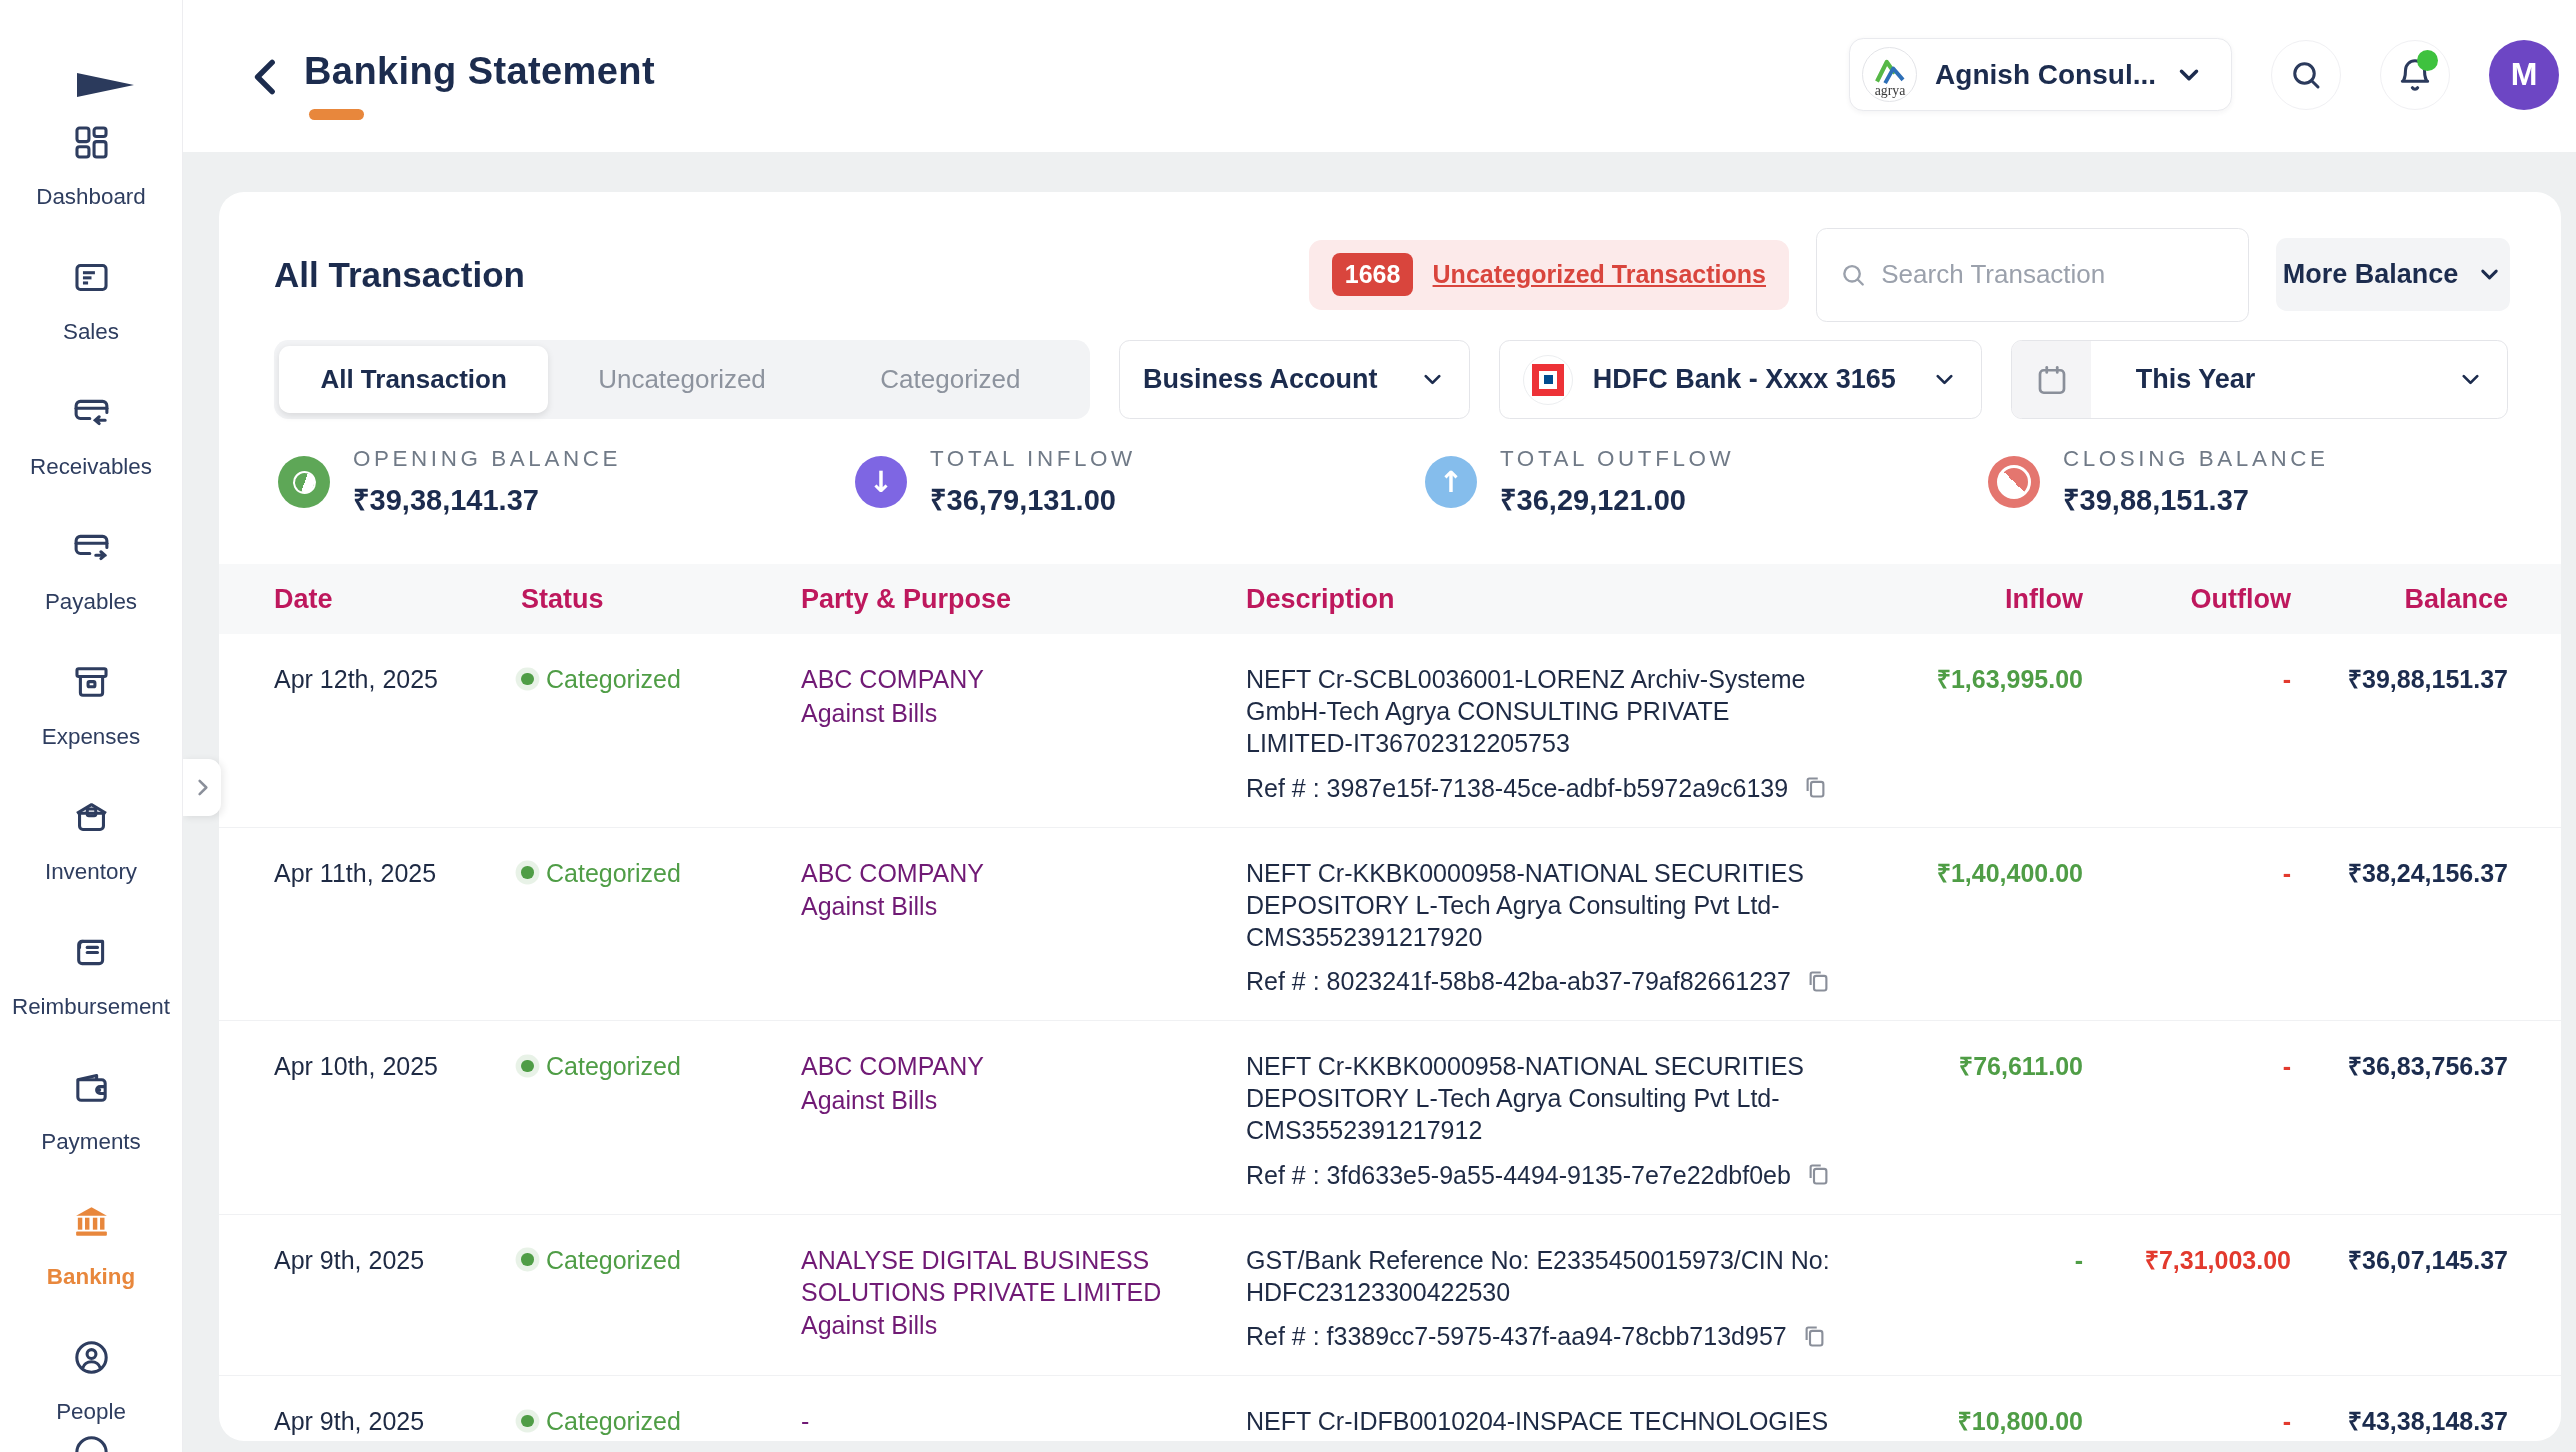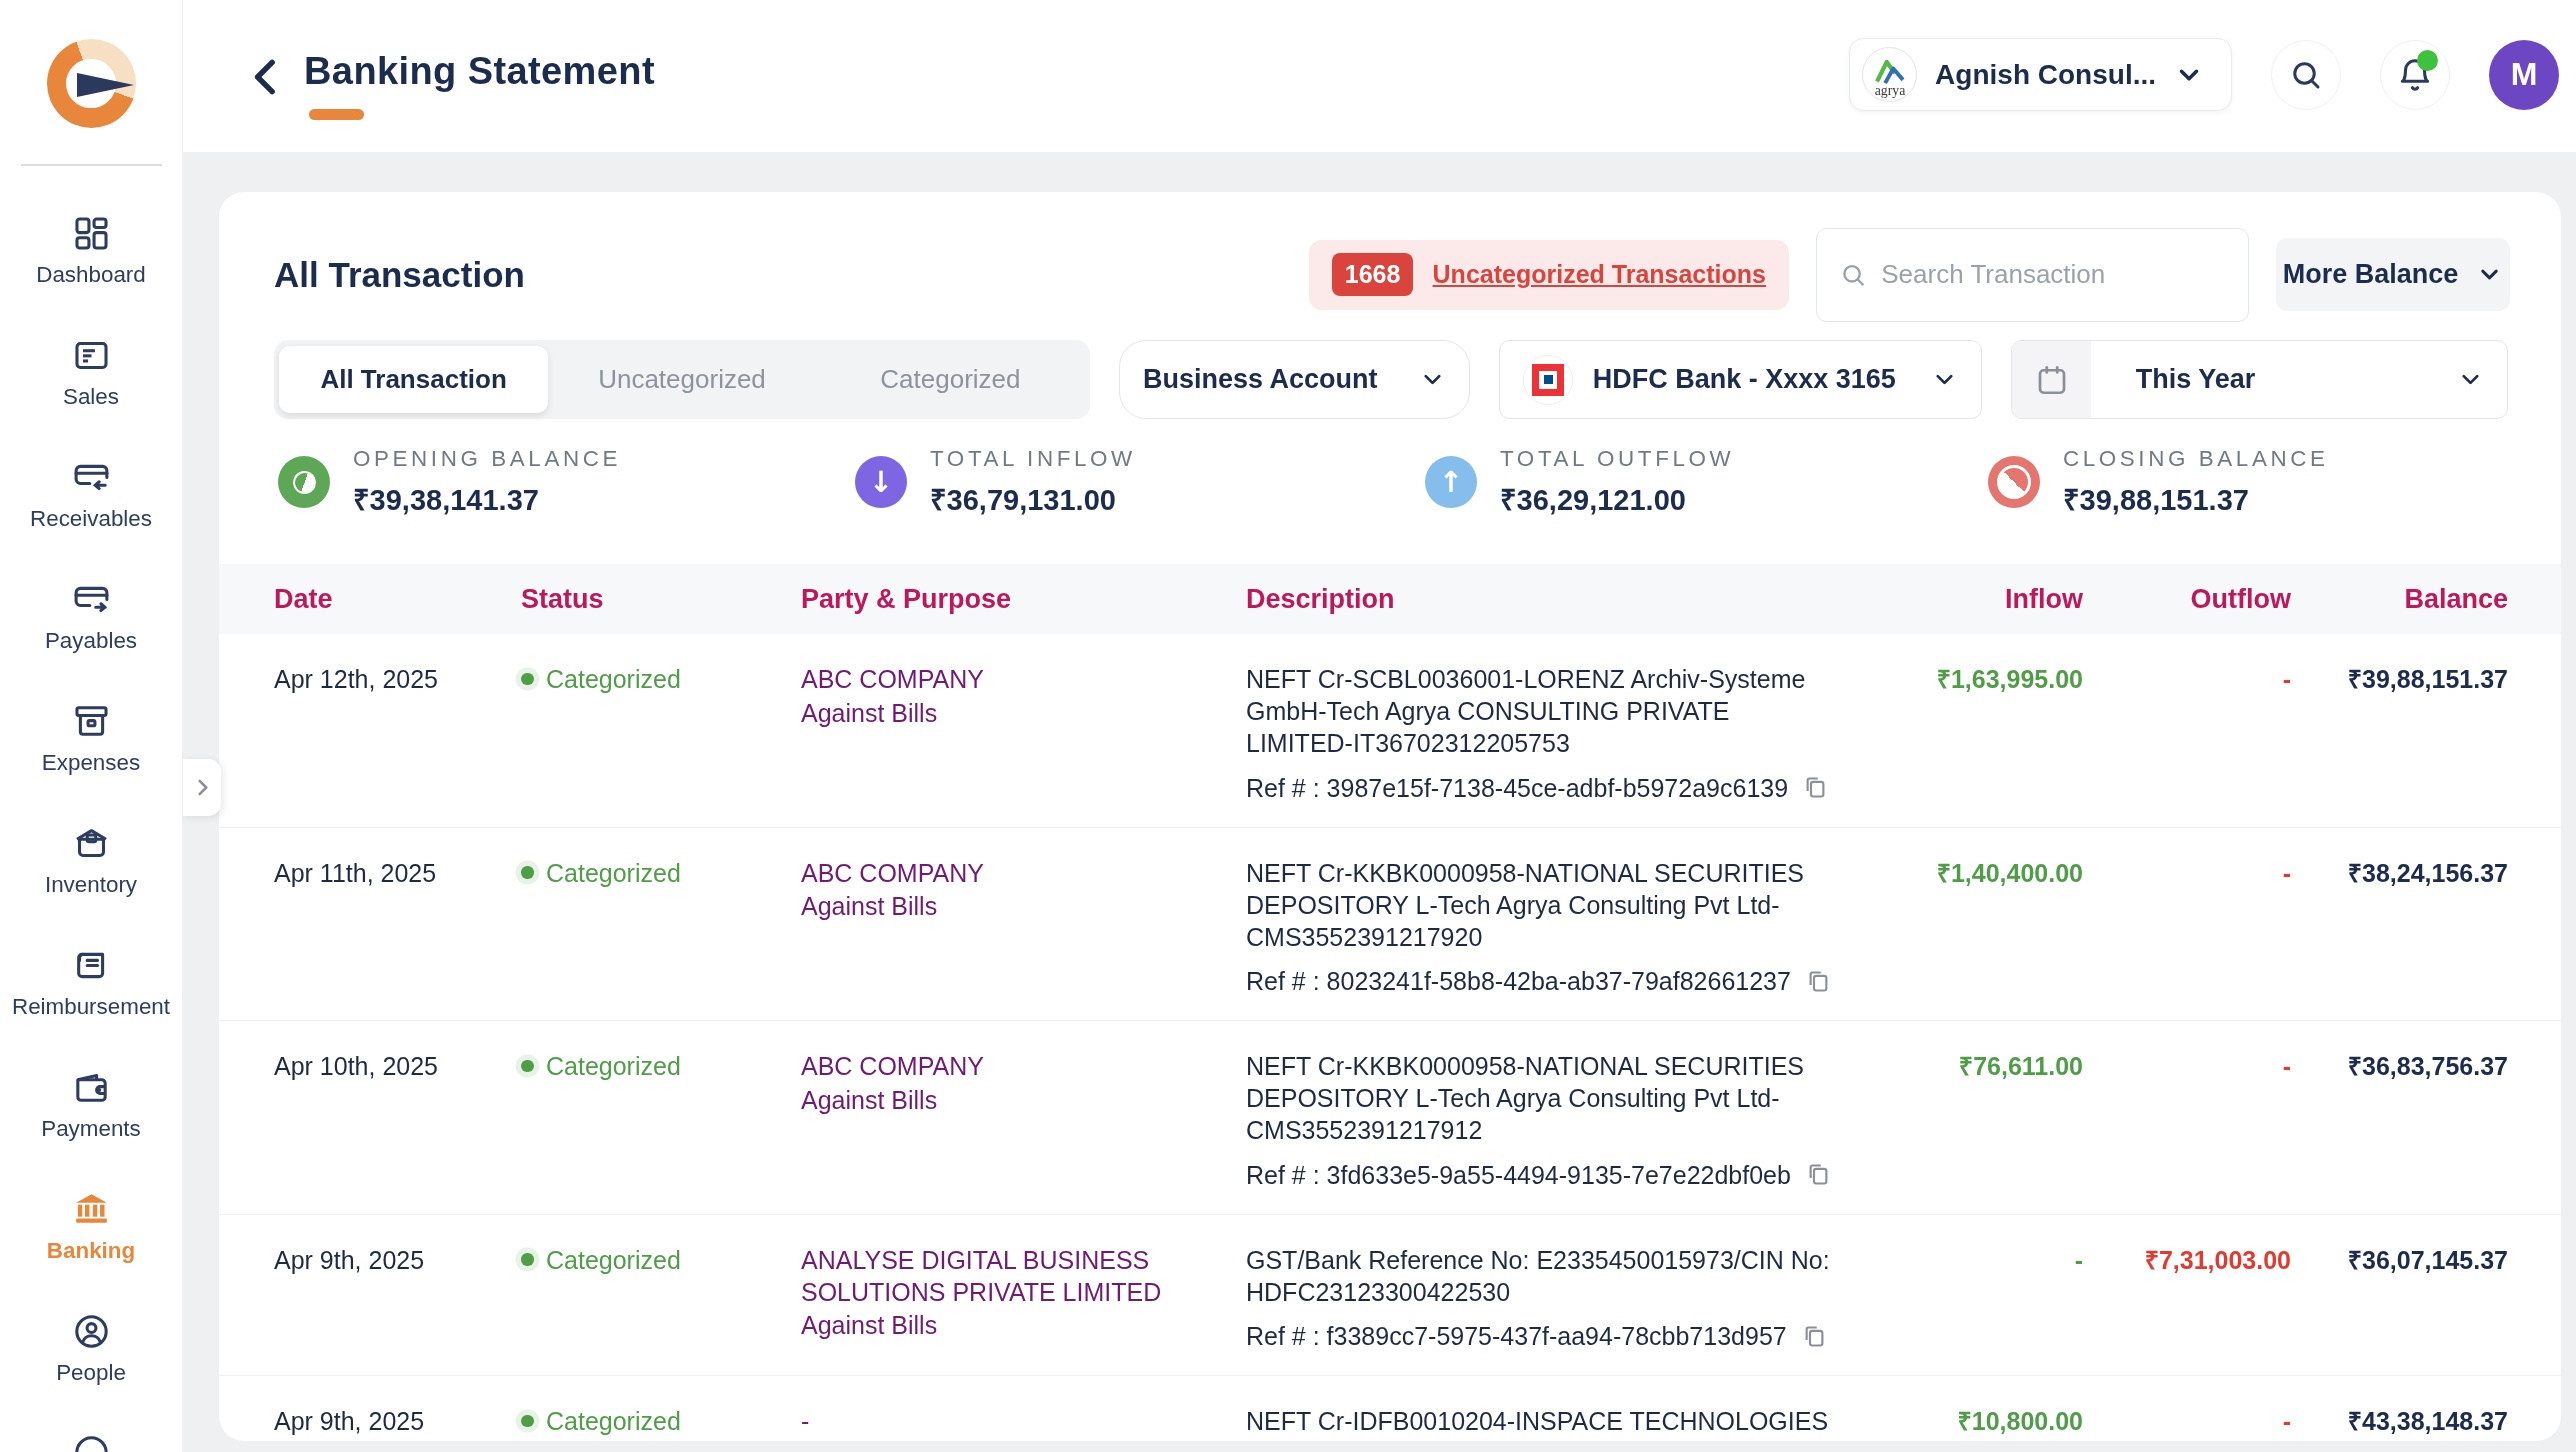--- a/index.html
+++ b/index.html
@@ -28,21 +28,21 @@
   .sidebar { position:absolute; left:0; top:0; width:183px; height:1453px; background:#fff; z-index:5;
     border-right:1.8px solid #ededf0; display:flex; flex-direction:column; align-items:center; }
   .logo-wrap { margin-top:39px; width:89px; height:89px; position:relative; }
   .logo-ring { position:absolute; inset:0; border-radius:50%;
     background:conic-gradient(from 110deg, #e8873c 0 230deg, #f7dfc4 230deg 360deg); }
   .logo-ring::after { content:""; position:absolute; inset:19.7px; border-radius:50%; background:#fff; }
   .logo-arrow { position:absolute; left:30px; top:34px; width:0; height:0; z-index:1;
     border-top:12.5px solid transparent; border-bottom:12.5px solid transparent; border-left:57px solid #2b3a5c; }
   .side-divider { width:141px; height:1.8px; background:#dcdde0; margin-top:36px; }
   .nav { margin-top:47px; display:flex; flex-direction:column; align-items:center; width:100%; }
-  .nav-item { display:flex; flex-direction:column; align-items:center; gap:8px; margin-bottom:47px;
+  .nav-item { display:flex; flex-direction:column; align-items:center; gap:21px; margin-bottom:47px;
     color:#2e3d5f; cursor:pointer; width:100%; }
   .nav-item .nav-label { font-size:22.4px; }
   .nav-item.active { color:#e8873c; }
   .nav-item.active .nav-label { font-weight:bold; }
   .nav-item svg { width:41px; height:41px; }
   .collapse-handle { position:absolute; left:183px; top:759px; width:38px; height:57px; background:#fff; z-index:4;
     border-radius:0 12.5px 12.5px 0; box-shadow:2.7px 1.8px 7.2px rgba(0,0,0,.08); display:flex; align-items:center; justify-content:center;
     color:#8a8f9a; font-size:27px; cursor:pointer; }
   .partial-icon { position:absolute; bottom:-23px; color:#2e3d5f; }
 
@@ -64,21 +64,21 @@
   .more-action { display:flex; align-items:center; justify-content:center; gap:18px; width:234px; height:73px;
     background:#f3f4f6; border-radius:10.7px; font-size:27px; font-weight:bold; color:#1c2c4e; cursor:pointer; }
 
   .filter-row { display:flex; align-items:center; padding:0 51px 0 55px; margin-top:30px; height:79px; }
   .tabs { display:flex; align-items:center; background:#f2f3f5; border-radius:14.3px; height:79px; padding:0 5.4px; width:816px; }
   .tab { flex:1; text-align:center; font-size:26px; color:#8d939e; cursor:pointer; padding:18px 0; border-radius:10.7px; }
   .tab.active { background:#fff; color:#1c2c4e; font-weight:bold; box-shadow:0 2.7px 7.2px rgba(0,0,0,.10); }
   .dropdown { display:flex; align-items:center; background:#fff; border:1.8px solid #e4e5e9; border-radius:10.7px;
     height:79px; padding:0 23px; gap:19.7px; cursor:pointer; }
   .dd-label { font-size:27px; font-weight:bold; color:#1c2c4e; white-space:nowrap; }
-  .dd-account { width:351px; margin-left:29px; justify-content:space-between;border-radius:27px; }
+  .dd-account { width:351px; margin-left:29px; justify-content:space-between; }
   .dd-bank { width:483px; margin-left:29px; }
   .dd-bank .dd-label { margin-right:auto; }
   .dd-period { width:497px; margin-left:29px; padding:0; overflow:hidden; }
   .dd-period .cal-seg { width:79px; height:100%; background:#f4f4f6; display:flex; align-items:center; justify-content:center; }
   .dd-period .dd-label { margin-left:25px; margin-right:auto; }
   .dd-period .chev { margin-right:23px; }
   .hdfc-logo { width:50px; height:50px; border-radius:50%; border:0.9px solid #eceef0; display:flex; align-items:center; justify-content:center; }
   .hdfc-sq { width:32px; height:32px; background:#ed3237; display:flex; align-items:center; justify-content:center; }
   .hdfc-sq .in { width:18px; height:18px; background:#fff; display:flex; align-items:center; justify-content:center; }
   .hdfc-sq .in .core { width:9px; height:9px; background:#004c8f; }

